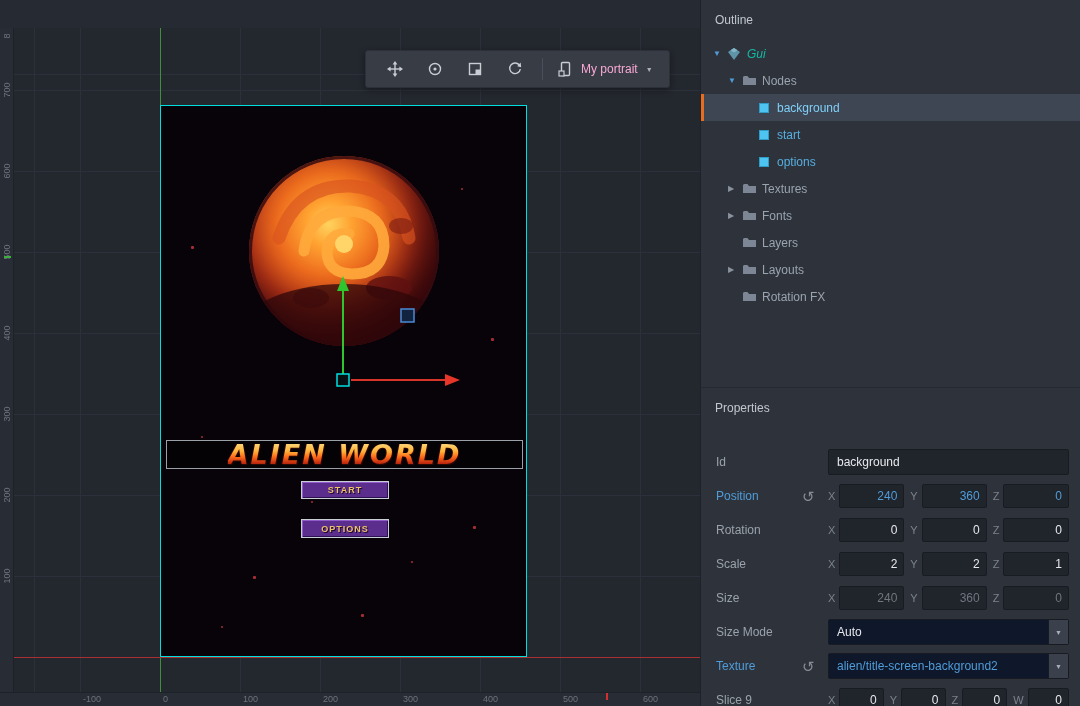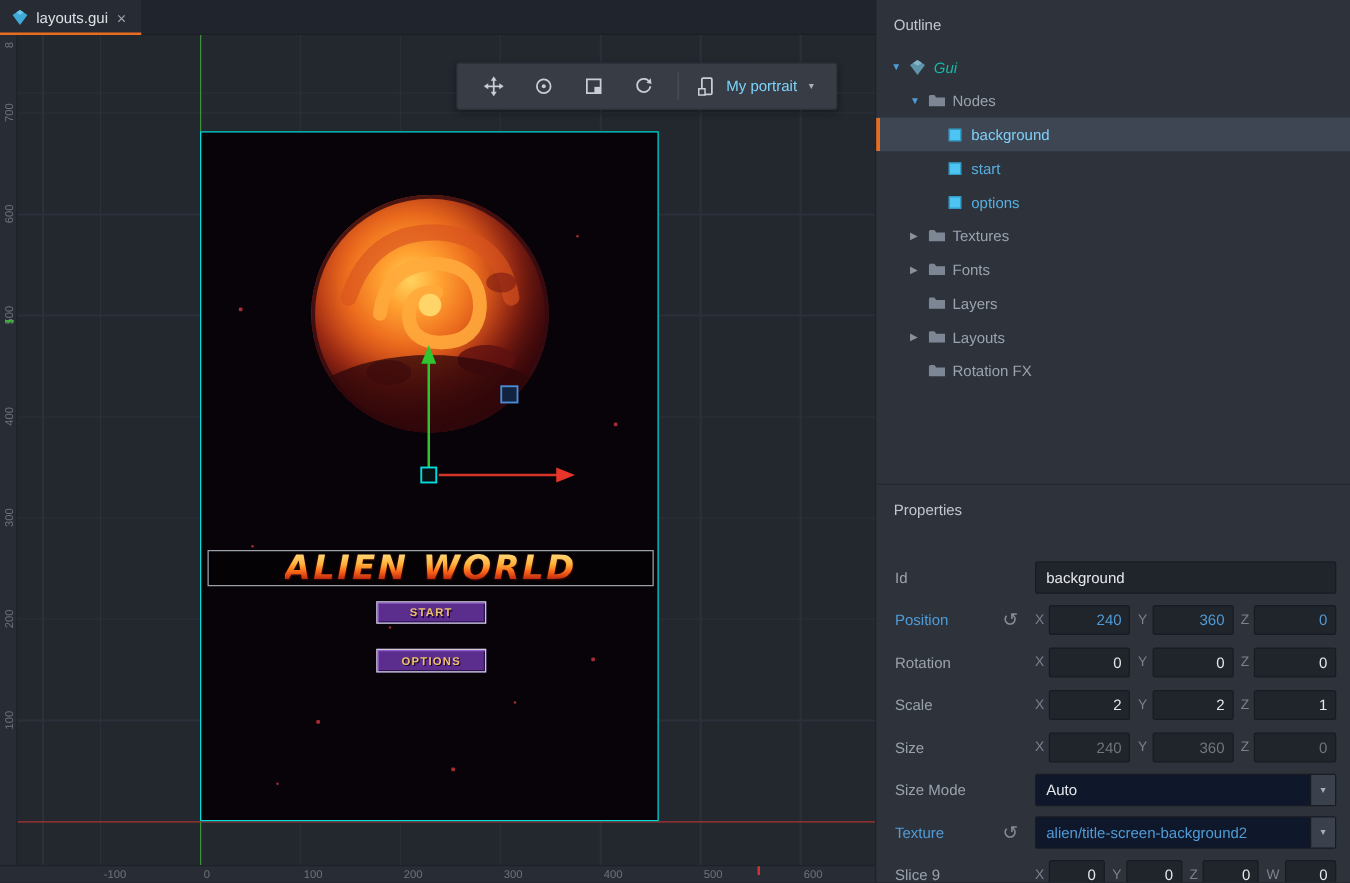--- a/index.html
+++ b/index.html
@@ -56,21 +56,21 @@
   .pixel-btn span { font-size:9px; font-weight:bold; letter-spacing:1px; color:#eec06a; text-shadow:1px 1px 0 #1a082e; }
 
   .manip { position:absolute; left:0; top:0; pointer-events:none; }
 
   
   .toolbar { position:absolute; left:351px; top:22px; height:38px; display:flex; align-items:center; gap:6px; padding:0 12px;
     background:rgba(56,61,71,.96); border:1px solid #2b303a; border-radius:3px; box-shadow:0 2px 6px rgba(0,0,0,.35); }
   .tool-btn { width:34px; height:30px; display:flex; align-items:center; justify-content:center; border-radius:3px; cursor:pointer; }
   .tb-div { width:1px; height:22px; background:#4a5059; margin:0 4px; }
   .layout-dd { display:flex; align-items:center; gap:8px; cursor:pointer; padding:0 4px; }
-  .layout-dd .lbl { font-size:12px; color:#7dd3fc; }
+  .layout-dd .lbl { font-size:12px; color:#f9a8d4; }
   .dd-arrow { font-size:7px; color:#aab0b8; }
 
   
   .right-panel { position:absolute; left:700px; top:0; width:380px; height:706px; background:#2e333b; border-left:1px solid #1e232b; }
   .panel-header { padding:13px 14px 8px; font-size:12px; color:#c2c7ce; }
 
   .tree { position:absolute; left:0; top:40px; width:380px; }
   .orow { height:27px; display:flex; align-items:center; font-size:12px; cursor:pointer; }
   .orow.sel { background:#3e4654; box-shadow:inset 3px 0 0 #e96d1f; }
   .caret { width:14px; font-size:8px; text-align:left; flex:none; }
@@ -106,31 +106,20 @@
   .dd-text.blue { color:#4f9cd8; }
   .dd-caret { width:20px; height:24px; background:#3a414c; border-left:1px solid #181c22; display:flex; align-items:center; justify-content:center; font-size:7px; color:#a8aeb6; flex:none; }
 
   svg.ic { display:block; }
 </style>
 </head>
 <body>
 
 <div class="app">
 
-  <div class="tabbar">
-    <div class="tab">
-      <svg class="gem" viewBox="0 0 12 12">
-          <polygon points="6,0 12,4 6,12 0,4" fill="#3fa9d8"></polygon>
-          <polygon points="6,0 9,2 6,4 3,2" fill="#6cc6ea"></polygon>
-        </svg>
-      <span class="tab-title">layouts.gui</span>
-      <span class="tab-close">×</span>
-      <span class="tab-underline"></span>
-    </div>
-  </div>
 
   <div class="canvas-area">
 
     <div class="canvas">
       <div class="axis-y"></div>
       <div class="axis-x"></div>
 
       <div class="scene">
         <div class="star" style="left:30px;top:140px"></div>
         <div class="star" style="left:150px;top:60px;width:2px;height:2px"></div>

